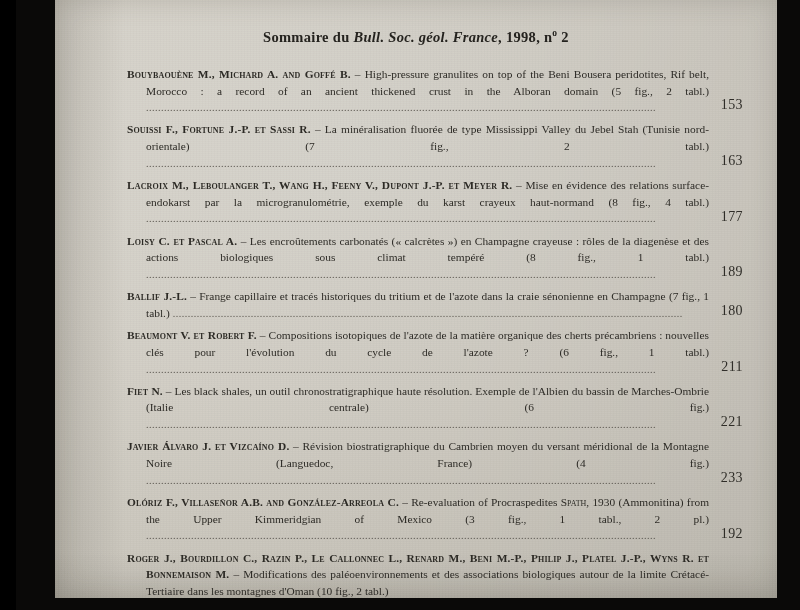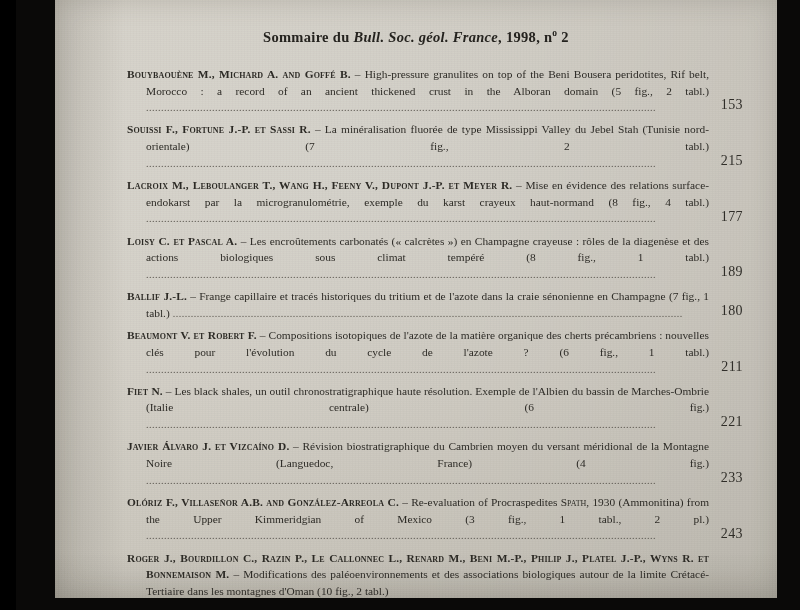--- a/index.html
+++ b/index.html
@@ -149,21 +149,21 @@
         <span>Sommaire du </span><span class="ital">Bull. Soc. géol. France</span><span>, 1998, n</span><span class="sup">o</span><span> 2</span>
       </div>
 
       <ul class="toc" id="toc-list">
           <li class="toc-entry">
             <span class="body"><span class="authors">Bouybaouène M., Michard A. and Goffé B.</span><span class="dash"> – </span><span class="ttl">High-pressure granulites on top of the Beni Bousera peridotites, Rif belt, Morocco : a record of an ancient thickened crust in the Alboran domain (5 fig., 2 tabl.)</span><span class="leader"> ..........................................................................................................................................................................</span></span>
             <span class="pageno">153</span>
           </li>
           <li class="toc-entry">
             <span class="body"><span class="authors">Souissi F., Fortune J.-P. et Sassi R.</span><span class="dash"> – </span><span class="ttl">La minéralisation fluorée de type Mississippi Valley du Jebel Stah (Tunisie nord-orientale) (7 fig., 2 tabl.)</span><span class="leader"> ..........................................................................................................................................................................</span></span>
-            <span class="pageno">215</span>
+            <span class="pageno">163</span>
           </li>
           <li class="toc-entry">
             <span class="body"><span class="authors">Lacroix M., Leboulanger T., Wang H., Feeny V., Dupont J.-P. et Meyer R.</span><span class="dash"> – </span><span class="ttl">Mise en évidence des relations surface-endokarst par la microgranulométrie, exemple du karst crayeux haut-normand (8 fig., 4 tabl.)</span><span class="leader"> ..........................................................................................................................................................................</span></span>
             <span class="pageno">177</span>
           </li>
           <li class="toc-entry">
             <span class="body"><span class="authors">Loisy C. et Pascal A.</span><span class="dash"> – </span><span class="ttl">Les encroûtements carbonatés (« calcrètes ») en Champagne crayeuse : rôles de la diagenèse et des actions biologiques sous climat tempéré (8 fig., 1 tabl.)</span><span class="leader"> ..........................................................................................................................................................................</span></span>
             <span class="pageno">189</span>
           </li>
           <li class="toc-entry">
@@ -177,21 +177,21 @@
           <li class="toc-entry">
             <span class="body"><span class="authors">Fiet N.</span><span class="dash"> – </span><span class="ttl">Les black shales, un outil chronostratigraphique haute résolution. Exemple de l'Albien du bassin de Marches-Ombrie (Italie centrale) (6 fig.)</span><span class="leader"> ..........................................................................................................................................................................</span></span>
             <span class="pageno">221</span>
           </li>
           <li class="toc-entry">
             <span class="body"><span class="authors">Javier Álvaro J. et Vizcaíno D.</span><span class="dash"> – </span><span class="ttl">Révision biostratigraphique du Cambrien moyen du versant méridional de la Montagne Noire (Languedoc, France) (4 fig.)</span><span class="leader"> ..........................................................................................................................................................................</span></span>
             <span class="pageno">233</span>
           </li>
           <li class="toc-entry">
             <span class="body"><span class="authors">Olóriz F., Villaseñor A.B. and González-Arreola C.</span><span class="dash"> – </span><span class="ttl"><span>Re-evaluation of </span><span class="ital">Procraspedites</span><span> </span><span class="sc">Spath</span><span>, 1930 (Ammonitina) from the Upper Kimmeridgian of Mexico (3 fig., 1 tabl., 2 pl.)</span></span><span class="leader"> ..........................................................................................................................................................................</span></span>
-            <span class="pageno">243</span>
+            <span class="pageno">192</span>
           </li>
           <li class="toc-entry">
             <span class="body"><span class="authors">Roger J., Bourdillon C., Razin P., Le Callonnec L., Renard M., Beni M.-P., Philip J., Platel J.-P., Wyns R. et Bonnemaison M.</span><span class="dash"> – </span><span class="ttl">Modifications des paléoenvironnements et des associations biologiques autour de la limite Crétacé-Tertiaire dans les montagnes d'Oman (10 fig., 2 tabl.)</span></span>
           </li>
         </ul>
 
     </div>
   </div>
 </div>
 

